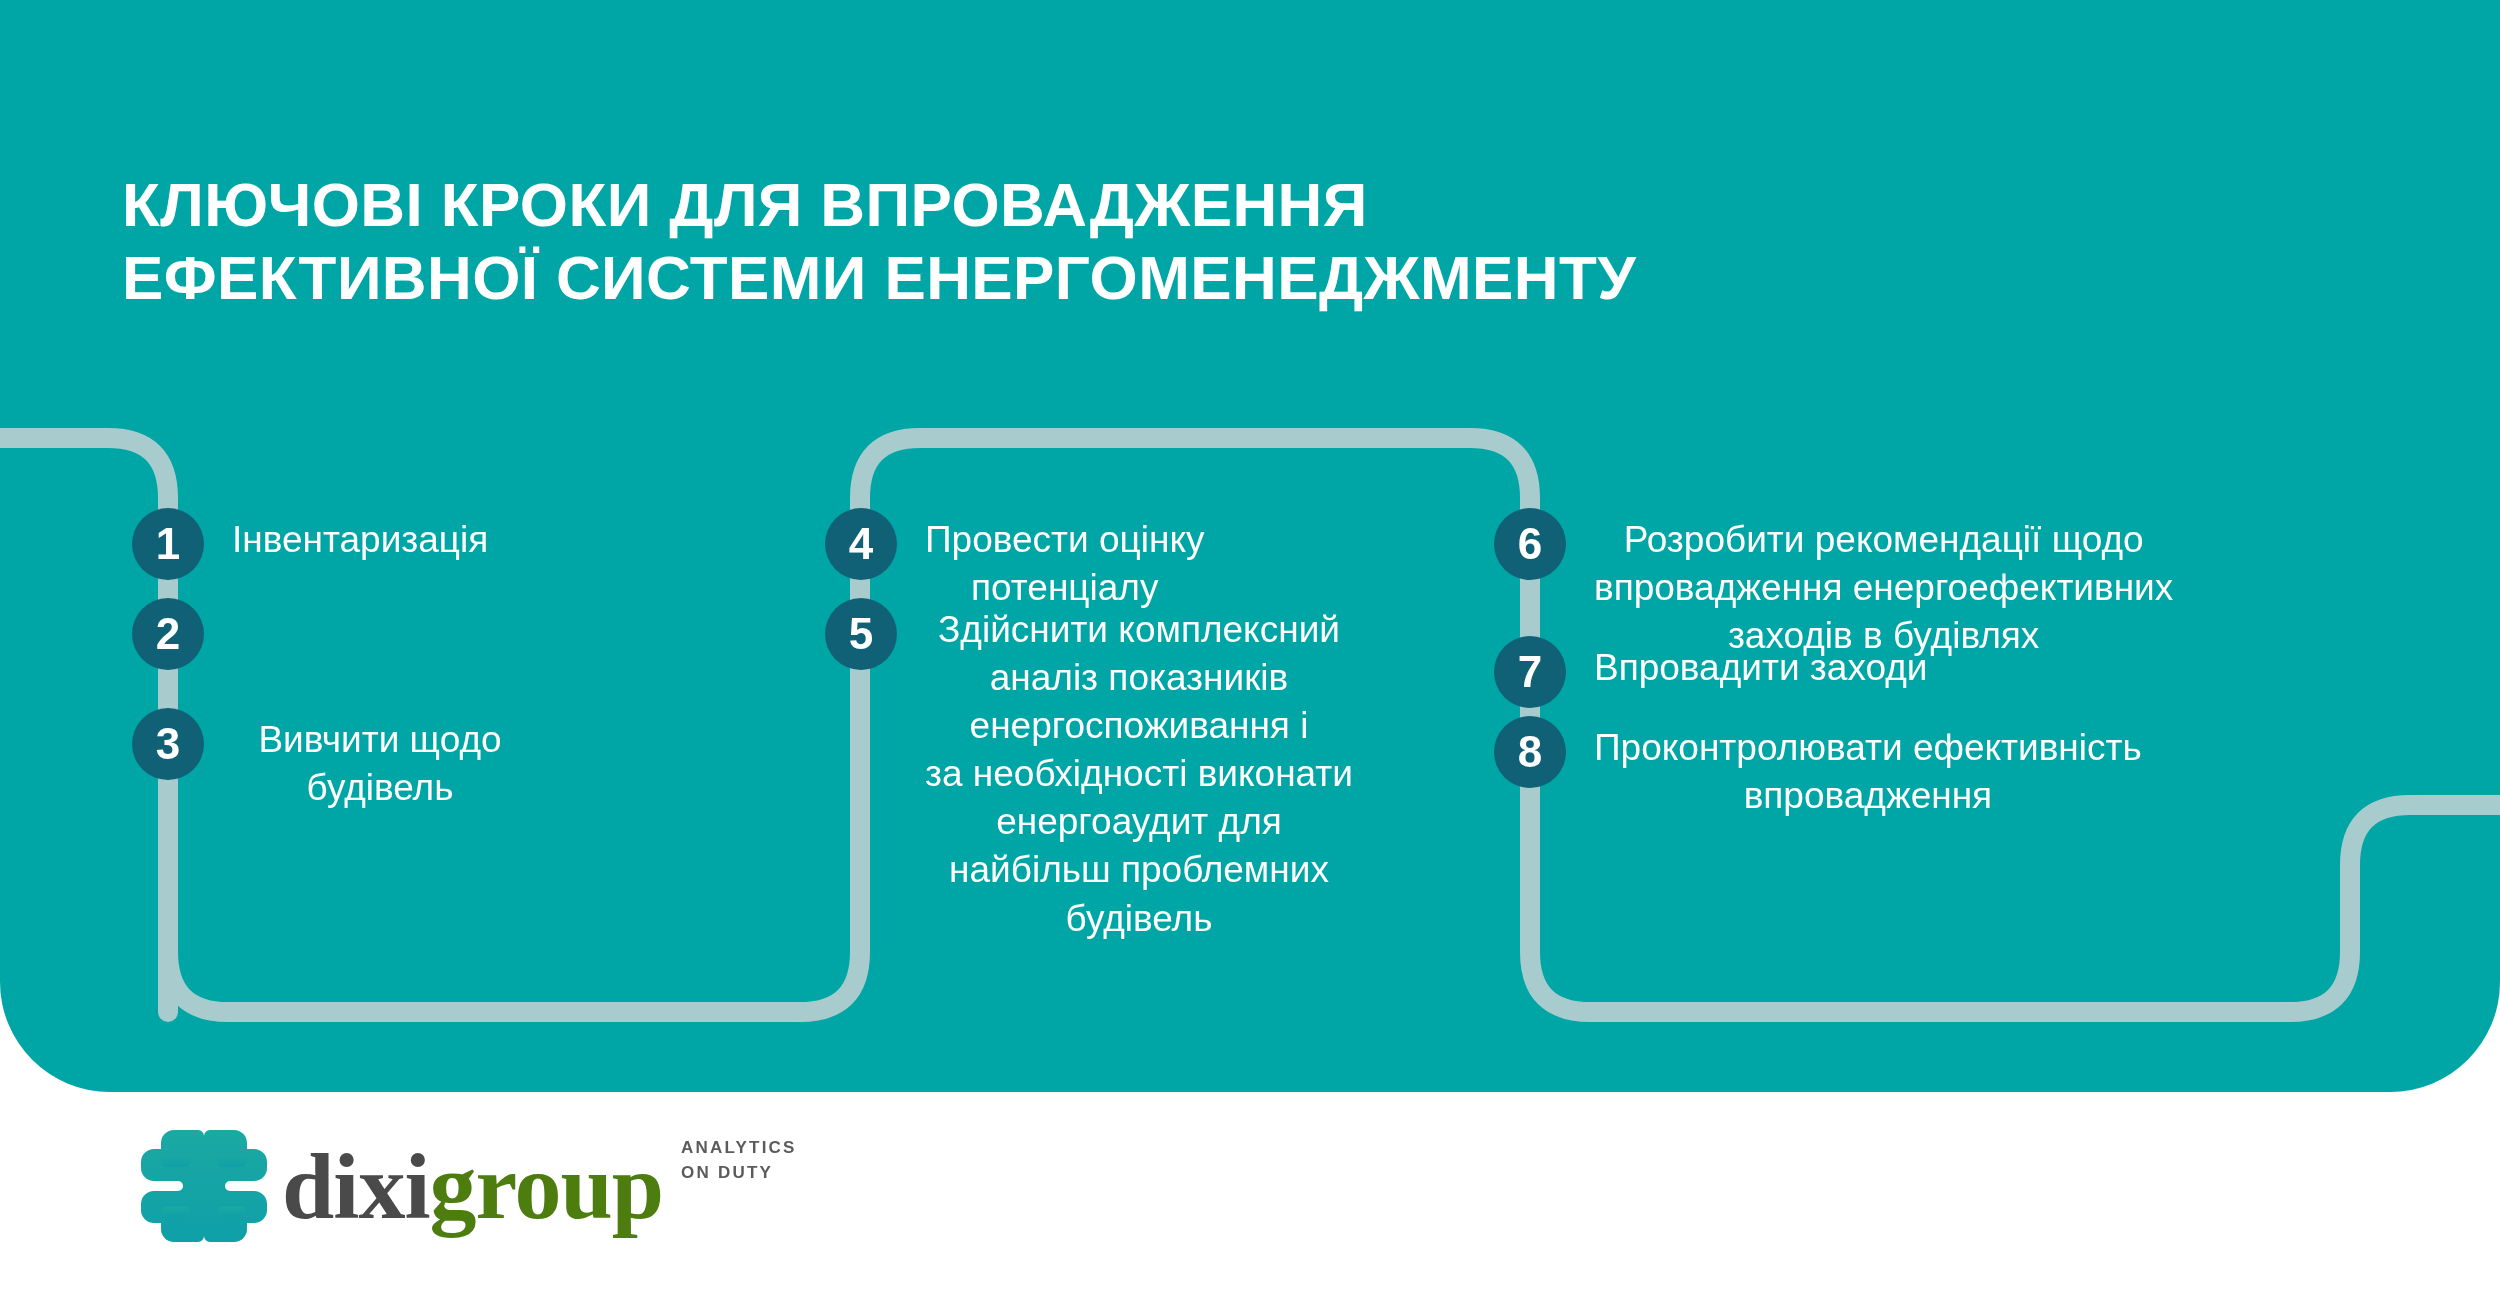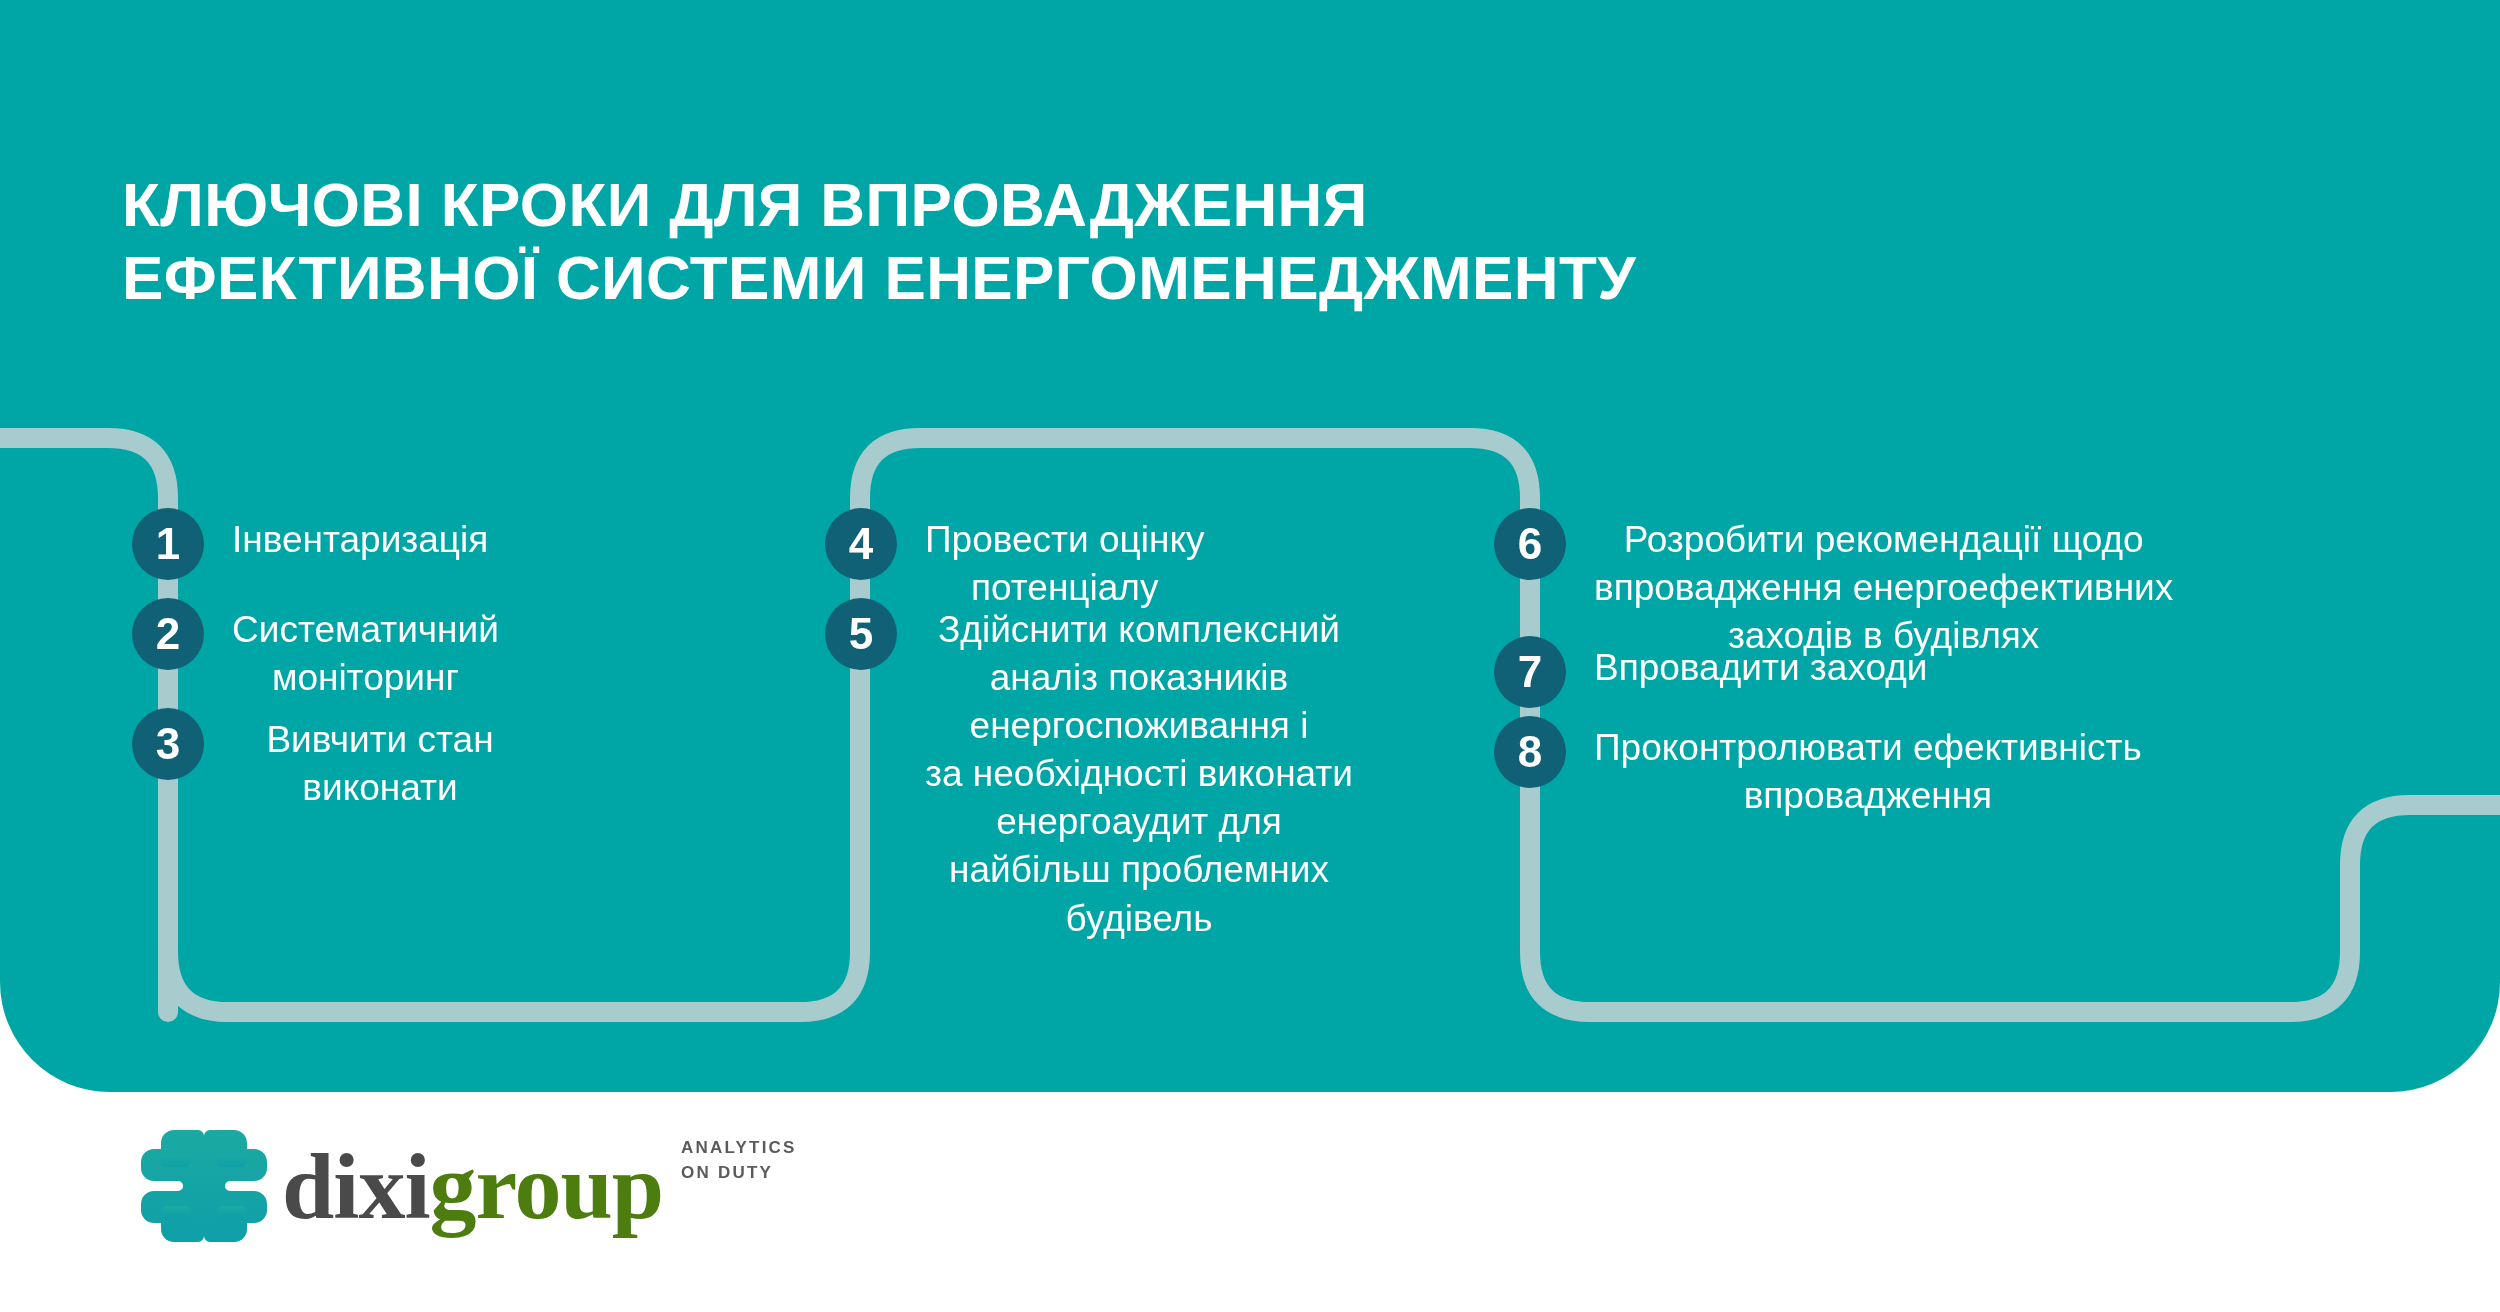--- a/index.html
+++ b/index.html
@@ -170,27 +170,25 @@
 
 <div class="step-column" id="column-1">
 
   <div class="step-row" style="top:0px; left:24px;">
     <div class="step-badge">1</div>
     <div class="step-text">Інвентаризація</div>
   </div>
 
   <div class="step-row" style="top:90px; left:24px;">
     <div class="step-badge">2</div>
-    <div class="step-text">Систематичний
-моніторинг</div>
   </div>
 
   <div class="step-row" style="top:200px; left:24px;">
     <div class="step-badge">3</div>
-    <div class="step-text">Вивчити стан виконати</div>
+    <div class="step-text">Вивчити щодо будівель</div>
   </div>
 
 </div>
 
 <div class="step-column" id="column-2">
 
   <div class="step-row" style="top:0px; left:30px;">
     <div class="step-badge">4</div>
     <div class="step-text">Провести оцінку
 потенціалу</div>

